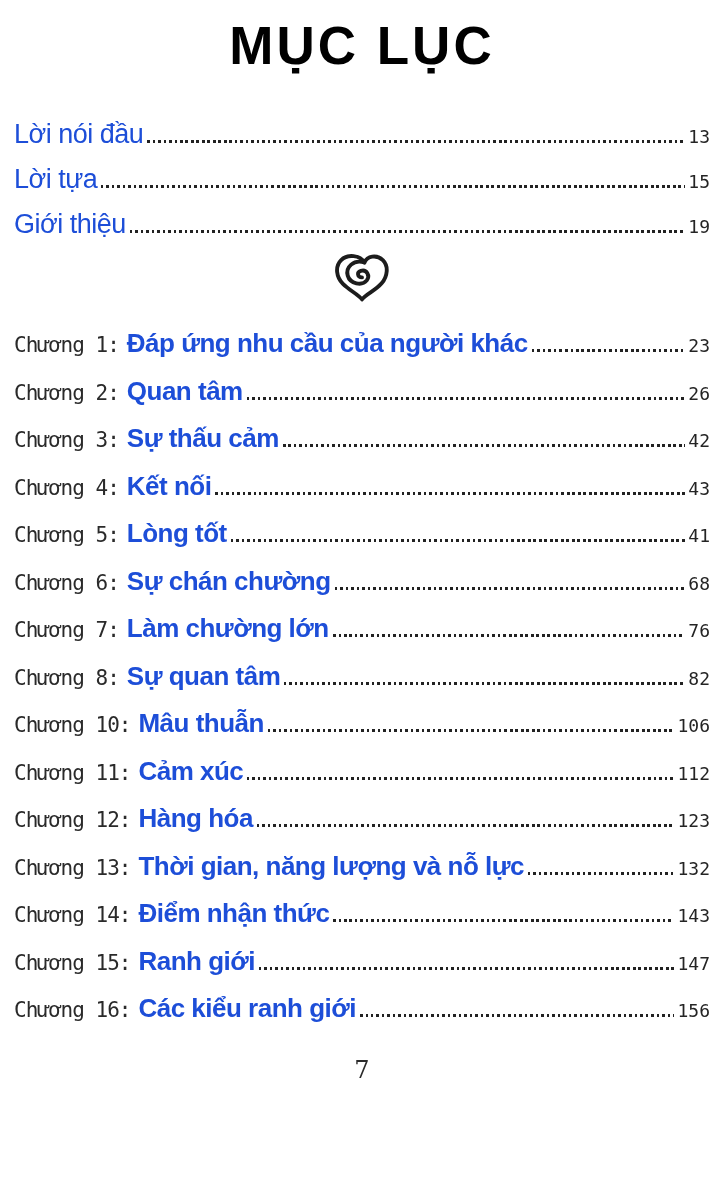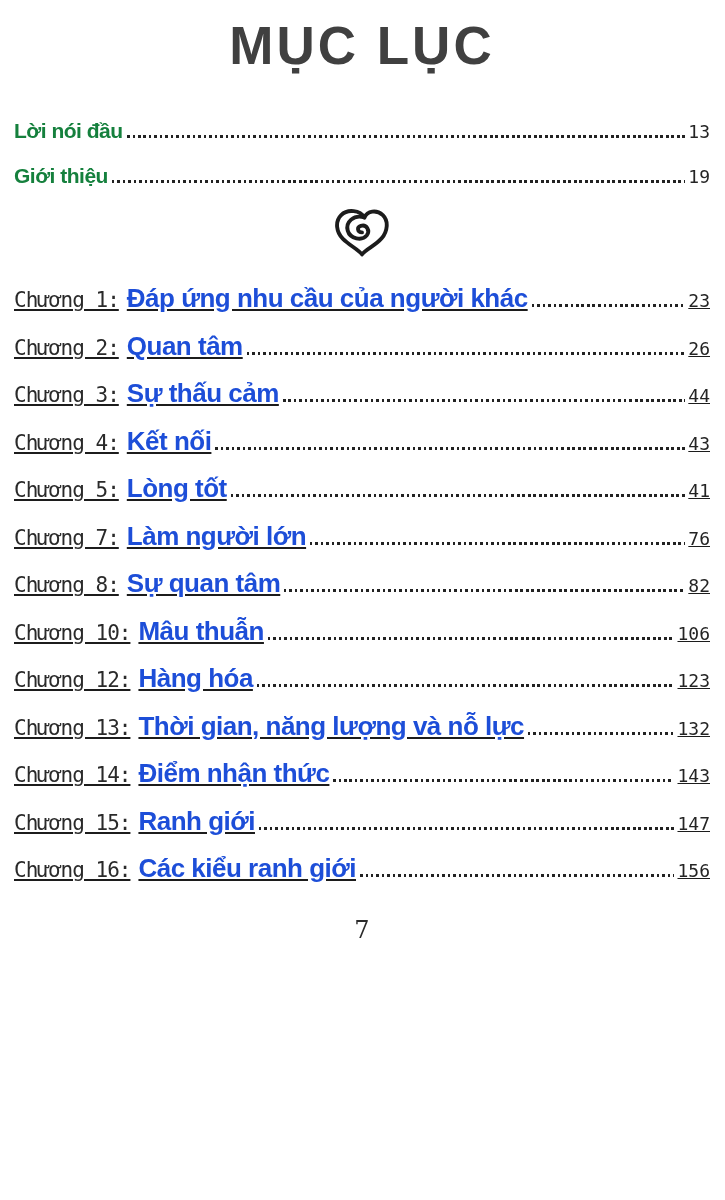--- a/index.html
+++ b/index.html
@@ -21,21 +21,21 @@
   
   .toc-title {
     margin-top: 14px;
     height: 64px;
     line-height: 64px;
     text-align: center;
     font-size: 53px;
     font-weight: 800;
     letter-spacing: 3px;
     font-family: "Liberation Sans", sans-serif;
-    color: #404040;
+    color: #000000;
   }
   
   .row {
     display: flex;
     align-items: baseline;
     width: 100%;
   }
   .leader {
     flex: 1 1 auto;
     display: inline-block;
@@ -47,36 +47,36 @@
     font-family: "DejaVu Sans Mono", monospace;
     font-weight: 400;
     font-size: 18px;
     color: #242424;
     white-space: nowrap;
   }
   
   .front-matter { margin-top: 28px; }
   .fm-row { height: 45px; padding-top: 13px; }
   .fm-label {
-    font-size: 21px;
-    font-weight: bold;
+    font-size: 27px;
+    font-weight: normal;
     letter-spacing: -0.5px;
     white-space: nowrap;
-    color: #15803d;
+    color: #1d4ed8;
   }
   
   .ornament-wrap {
     margin-top: 14px;
     height: 50px;
     display: flex;
     justify-content: center;
     align-items: center;
   }
   
-  .chapters { margin-top: 8px; text-decoration: underline; }
+  .chapters { margin-top: 8px; }
   .ch-row { height: 47.5px; padding-top: 15px; }
   .ch-prefix {
     font-family: "DejaVu Sans Mono", monospace;
     font-weight: 400;
     font-size: 21px;
     letter-spacing: -1px;
     white-space: nowrap;
     color: #2a2a2a;
     margin-right: 8px;
   }
@@ -104,20 +104,25 @@
   <div class="toc-title">MỤC LỤC</div>
 
   <div class="front-matter">
 
       <div class="row fm-row">
         <span class="fm-label">Lời nói đầu</span>
         <span class="leader"></span>
         <span class="pagenum">13</span>
       </div>
 
+      <div class="row fm-row">
+        <span class="fm-label">Lời tựa</span>
+        <span class="leader"></span>
+        <span class="pagenum">15</span>
+      </div>
 
       <div class="row fm-row">
         <span class="fm-label">Giới thiệu</span>
         <span class="leader"></span>
         <span class="pagenum">19</span>
       </div>
     </div>
 
   <div class="ornament-wrap">
     <span>
@@ -141,60 +146,72 @@
         <span class="ch-prefix">Chương 2:</span>
         <span class="ch-title">Quan tâm</span>
         <span class="leader"></span>
         <span class="pagenum">26</span>
       </div>
 
       <div class="row ch-row">
         <span class="ch-prefix">Chương 3:</span>
         <span class="ch-title">Sự thấu cảm</span>
         <span class="leader"></span>
-        <span class="pagenum">44</span>
+        <span class="pagenum">42</span>
       </div>
 
       <div class="row ch-row">
         <span class="ch-prefix">Chương 4:</span>
         <span class="ch-title">Kết nối</span>
         <span class="leader"></span>
         <span class="pagenum">43</span>
       </div>
 
       <div class="row ch-row">
         <span class="ch-prefix">Chương 5:</span>
         <span class="ch-title">Lòng tốt</span>
         <span class="leader"></span>
         <span class="pagenum">41</span>
       </div>
 
+      <div class="row ch-row">
+        <span class="ch-prefix">Chương 6:</span>
+        <span class="ch-title">Sự chán chường</span>
+        <span class="leader"></span>
+        <span class="pagenum">68</span>
+      </div>
 
       <div class="row ch-row">
         <span class="ch-prefix">Chương 7:</span>
-        <span class="ch-title">Làm người lớn</span>
+        <span class="ch-title">Làm chường lớn</span>
         <span class="leader"></span>
         <span class="pagenum">76</span>
       </div>
 
       <div class="row ch-row">
         <span class="ch-prefix">Chương 8:</span>
         <span class="ch-title">Sự quan tâm</span>
         <span class="leader"></span>
         <span class="pagenum">82</span>
       </div>
 
 
       <div class="row ch-row">
         <span class="ch-prefix">Chương 10:</span>
         <span class="ch-title">Mâu thuẫn</span>
         <span class="leader"></span>
         <span class="pagenum">106</span>
       </div>
 
+      <div class="row ch-row">
+        <span class="ch-prefix">Chương 11:</span>
+        <span class="ch-title">Cảm xúc</span>
+        <span class="leader"></span>
+        <span class="pagenum">112</span>
+      </div>
 
       <div class="row ch-row">
         <span class="ch-prefix">Chương 12:</span>
         <span class="ch-title">Hàng hóa</span>
         <span class="leader"></span>
         <span class="pagenum">123</span>
       </div>
 
       <div class="row ch-row">
         <span class="ch-prefix">Chương 13:</span>

